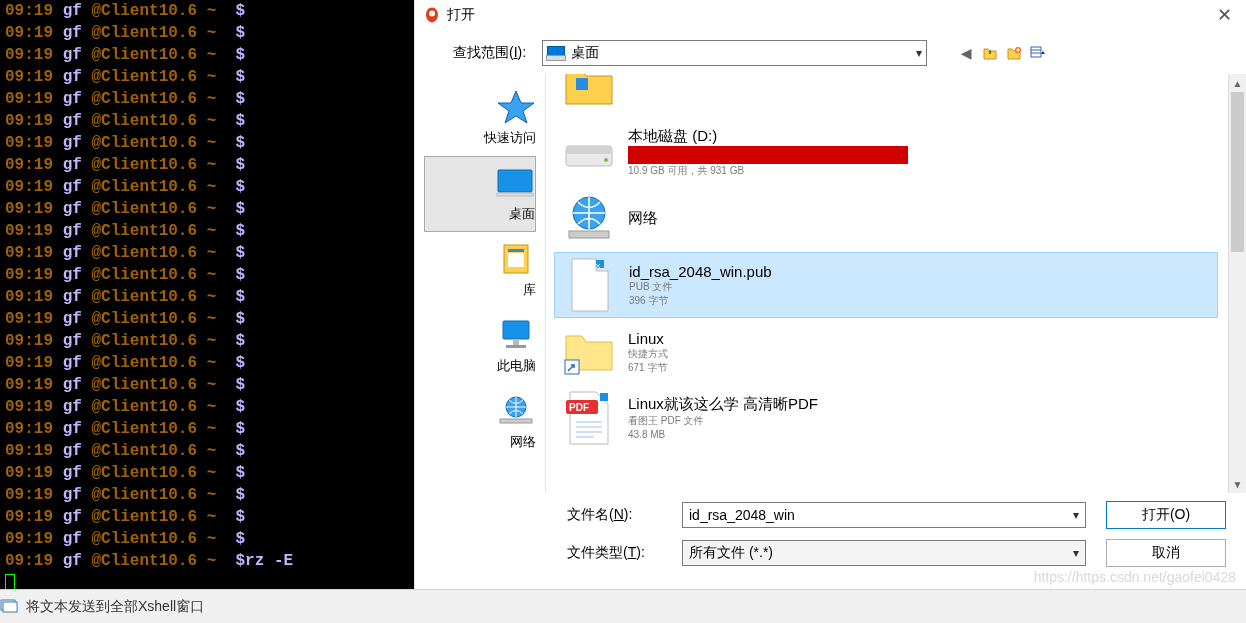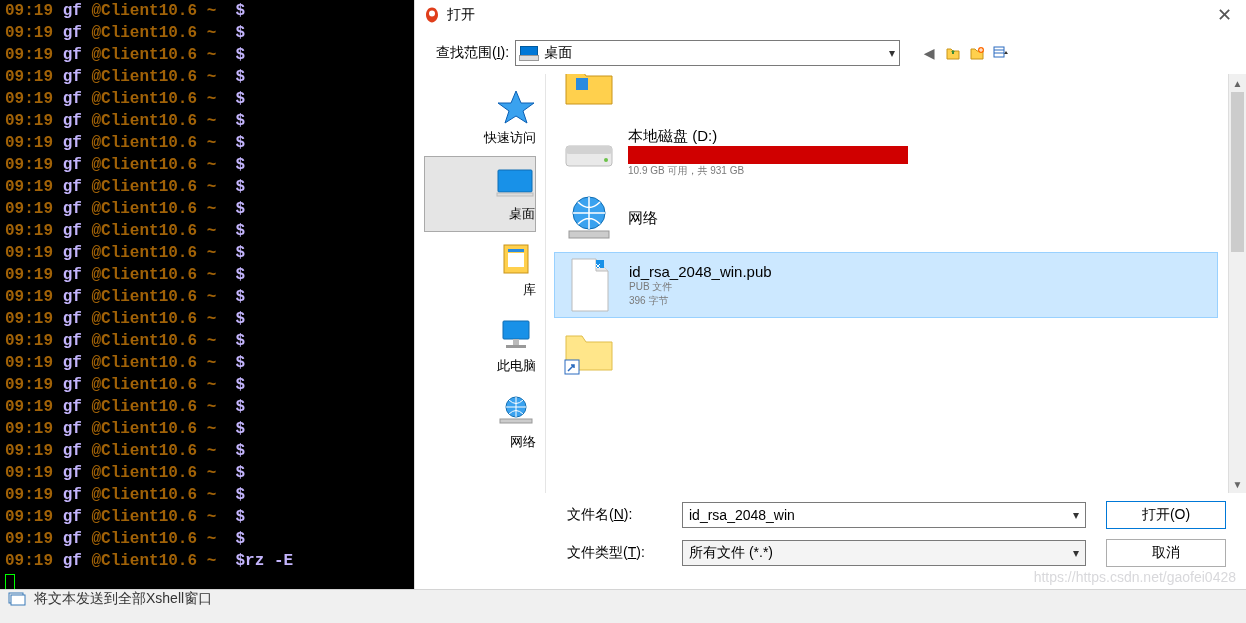--- a/index.html
+++ b/index.html
@@ -64,22 +64,22 @@
     .close-x {
       margin-left: auto;
       font-size: 18px;
       padding: 0 6px;
       cursor: pointer;
       color: #555;
     }
     .lookup-row {
       display: flex;
       align-items: center;
-      padding: 10px 20px 8px 21px;
-      gap: 6px;
+      padding: 10px 20px 8px 38px;
+      gap: 16px;
     }
     .lookup-label { font-size: 14px; }
     .lookup-label u { text-decoration: underline; }
     .lookup-select {
       flex: 0 0 385px;
       height: 26px;
       display: flex;
       align-items: center;
       border: 1px solid #7a7a7a;
       padding: 0 4px;
@@ -239,22 +239,22 @@
       font-size: 14px;
       cursor: pointer;
     }
     .bbtn.secondary { border-color: #adadad; }
     
     .status-bar {
       height: 38px;
       border-top: 1px solid #d4d4d4;
       background: #f0f0f0;
       display: flex;
-      align-items: flex-start;
-      padding: 0 8px;
+      align-items: center;
+      padding: 0 0;
       font-size: 14px;
       color: #333;
       gap: 8px;
     }
     .watermark {
       position: absolute;
       right: 10px;
       bottom: 38px;
       color: rgba(190,190,195,0.6);
       font-size: 14px;
@@ -449,22 +449,46 @@
           </div>
 
           <div class="file-item">
             <span class="file-icon">
               <svg width="54" height="48" viewBox="0 0 54 48">
                   <path d="M4 42 h46 v-28 h-26 l-4-6 h-16 z" fill="#ffe68a" stroke="#e0bd4a"></path>
                   <rect x="3" y="32" width="14" height="14" fill="#fff" stroke="#2a6bbf"></rect>
                   <path d="M6 43 l6 -6 m0 3 v-3 h-3" stroke="#2a6bbf" fill="none" stroke-width="1.5"></path>
                 </svg>
             </span>
-          </div>
-
+            <div class="file-info">
+              <div class="file-name">Linux</div>
+              <div class="file-sub">快捷方式</div>
+              <div class="file-sub">671 字节</div>
+            </div>
+          </div>
+
+          <div class="file-item">
+            <span class="file-icon">
+              <svg width="50" height="56" viewBox="0 0 50 56">
+                  <path d="M6 2 h26 l12 12 v40 h-38 z" fill="#fff" stroke="#bbb"></path>
+                  <rect x="2" y="10" width="32" height="14" rx="2" fill="#e53030"></rect>
+                  <text x="5" y="21" fill="#fff" font-size="10" font-weight="bold" font-family="Arial">PDF</text>
+                  <line x1="12" y1="32" x2="38" y2="32" stroke="#9bbfe4"></line>
+                  <line x1="12" y1="37" x2="38" y2="37" stroke="#9bbfe4"></line>
+                  <line x1="12" y1="42" x2="38" y2="42" stroke="#9bbfe4"></line>
+                  <line x1="12" y1="47" x2="30" y2="47" stroke="#9bbfe4"></line>
+                  <rect x="36" y="3" width="8" height="8" fill="#1891e8"></rect>
+                </svg>
+            </span>
+            <div class="file-info">
+              <div class="file-name">Linux就该这么学 高清晰PDF</div>
+              <div class="file-sub">看图王 PDF 文件</div>
+              <div class="file-sub">43.8 MB</div>
+            </div>
+          </div>
 
         </div>
         <div class="scrollbar">
           <div class="sb-arrow">▲</div>
           <div class="sb-track">
             <div class="sb-thumb"></div>
           </div>
           <div class="sb-arrow" style="position:absolute;bottom:0;left:0;right:0">▼</div>
         </div>
       </div>

